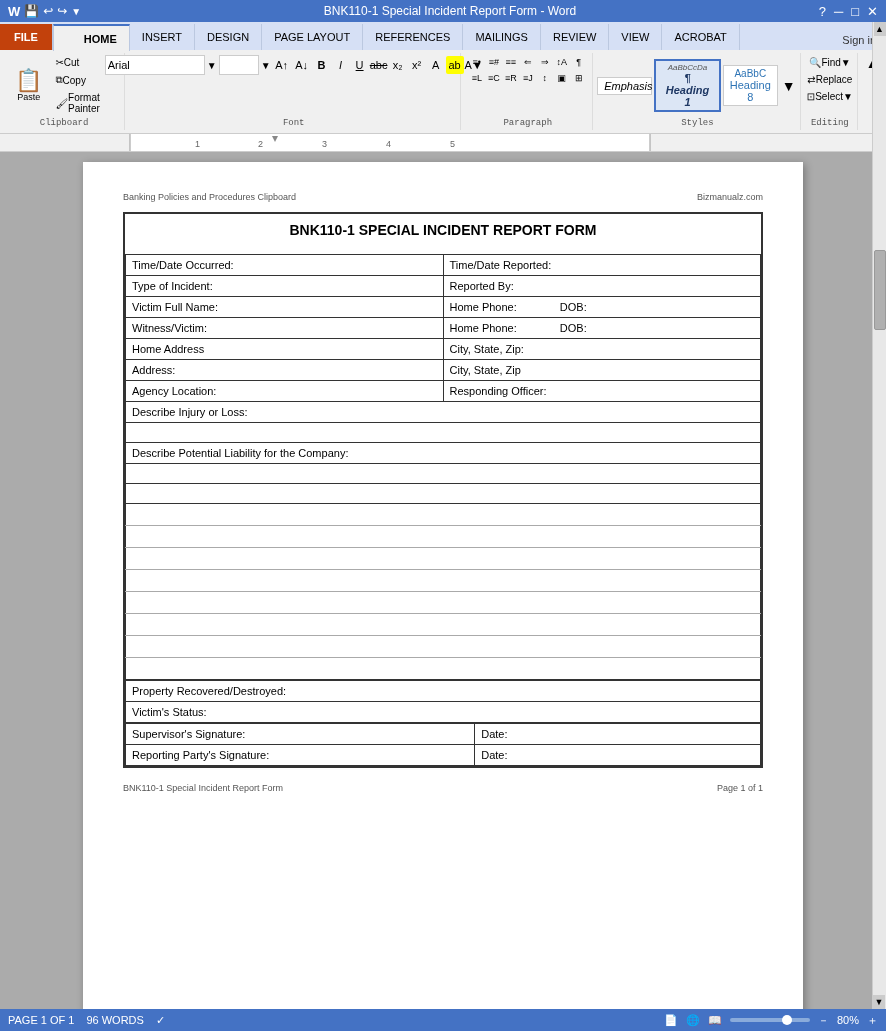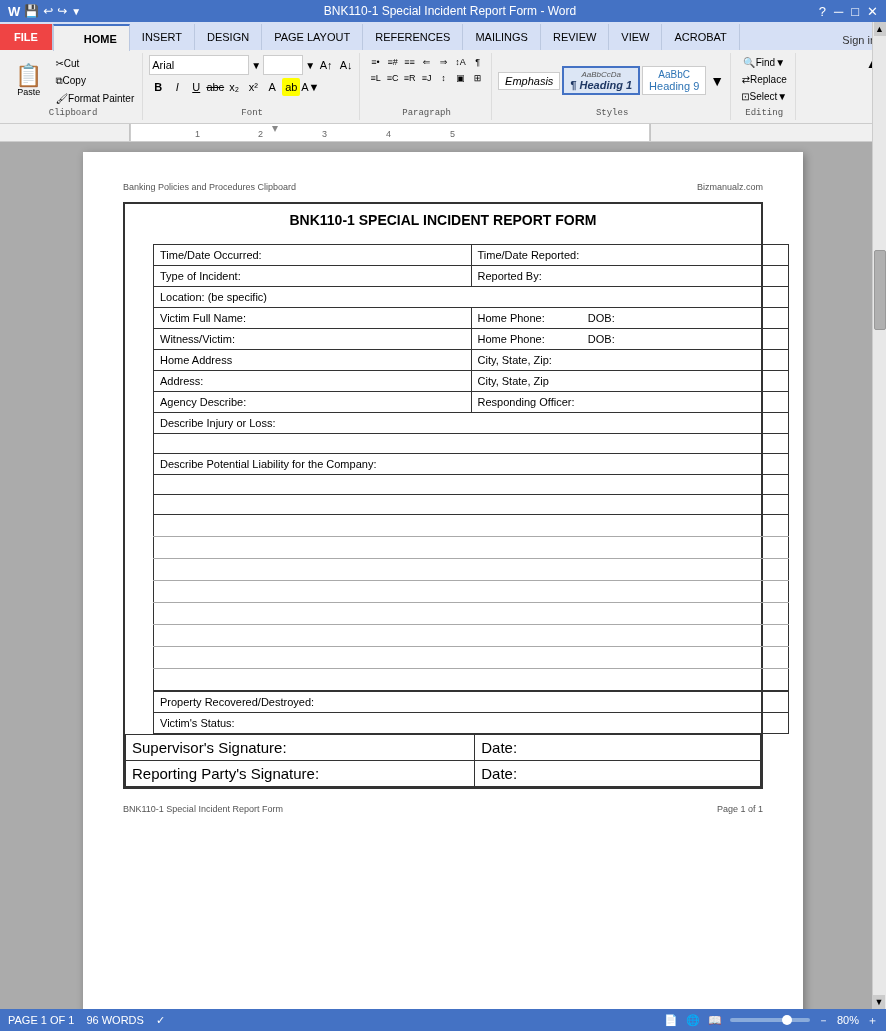--- a/index.html
+++ b/index.html
@@ -36,21 +36,21 @@
       background: #f0f0f0;
       font-weight: bold;
       border-top: 2px solid #4472c4;
       border-left: 1px solid #bbc8e0;
       border-right: 1px solid #bbc8e0;
       margin-bottom: -1px;
       height: 27px;
       padding-left: 30px;
     }
     .ribbon-tab.file-tab {
-      background: #ef4444;
+      background: #c2410c;
       color: white;
       font-weight: bold;
       padding: 4px 14px;
     }
 
     #ribbon-content {
       background: #f0f0f0;
       padding: 3px 4px;
       display: flex;
       align-items: stretch;
@@ -175,38 +175,37 @@
       font-size: 14px;
       font-weight: bold;
       margin-bottom: 8px;
       padding: 8px 0;
     }
 
     .form-table {
       width: 100%;
       border-collapse: collapse;
       font-size: 11px;
-      margin-left: 28px;
     }
     .form-table td {
       border: 1px solid #333;
       padding: 4px 6px;
       vertical-align: top;
       min-height: 18px;
     }
     .form-table tr.narrative-header td {
       padding: 6px;
       font-size: 10px;
       line-height: 1.4;
     }
 
     .sig-table {
       width: 100%;
       border-collapse: collapse;
-      font-size: 15px;
+      font-size: 11px;
     }
     .sig-table td {
       border: 1px solid #333;
       padding: 4px 6px;
     }
 
     .page-footer {
       display: flex;
       justify-content: space-between;
       font-size: 9px;
@@ -313,21 +312,21 @@
       <div style="display:flex;flex-direction:column;gap:2px;">
         <div class="ribbon-btn-small"><span>✂</span> Cut</div>
         <div class="ribbon-btn-small"><span>⧉</span> Copy</div>
         <div class="ribbon-btn-small"><span>🖌</span> Format Painter</div>
       </div>
     </div>
     <div class="ribbon-group-label">Clipboard</div>
   </div>
 
   <div class="ribbon-group" style="min-width:160px;">
-    <div class="ribbon-group-content" style="flex-direction:column;align-items:flex-start;gap:2px;">
+    <div class="ribbon-group-content" style="flex-direction:row;align-items:flex-start;gap:2px;">
       <div style="display:flex;gap:2px;align-items:center;">
         <input type="text" class="font-select" value="Arial" style="">
         <span style="cursor:pointer;font-size:10px;">▼</span>
         <input type="text" class="size-select" value="12" style="">
         <span style="cursor:pointer;font-size:10px;">▼</span>
         <div class="fmt-btn">A↑</div>
         <div class="fmt-btn">A↓</div>
       </div>
       <div class="formatting-row">
         <div class="fmt-btn" style="font-weight:bold;">B</div>
@@ -370,21 +369,21 @@
 
   <div class="ribbon-group" style="min-width:200px;">
     <div class="ribbon-group-content">
       <div class="style-item emphasis" style="font-style:italic;">Emphasis</div>
       <div class="style-item" style="background:#dce6f5;border:2px solid #4472c4;font-size:11px;color:#1f3864;font-style:italic;">
         <div style="font-size:8px;color:#555;">AaBbCcDa</div>
         <div style="font-weight:bold;color:#1f3864;">¶ Heading 1</div>
       </div>
       <div class="style-item" style="font-size:11px;color:#2e74b5;">
         <div style="font-size:10px;">AaBbC</div>
-        <div>Heading 9</div>
+        <div>Heading 8</div>
       </div>
       <div style="cursor:pointer;font-size:14px;padding:2px;">▼</div>
     </div>
     <div class="ribbon-group-label">Styles</div>
   </div>
 
   <div class="ribbon-group">
     <div class="ribbon-group-content" style="flex-direction:column;gap:2px;">
       <div class="ribbon-btn-small">🔍 <span>Find</span> ▼</div>
       <div class="ribbon-btn-small">⇄ <span>Replace</span></div>
@@ -430,23 +429,20 @@
         <tbody>
             <tr>
           <td style="width:50%;">Time/Date Occurred:</td>
           <td>Time/Date Reported:</td>
         </tr>
         <tr>
           <td>Type of Incident:</td>
           <td>Reported By:</td>
         </tr>
         <tr>
-          <td colspan="2">Location:  (be specific)</td>
-        </tr>
-        <tr>
           <td>Victim Full Name:</td>
           <td>
             <span>Home Phone:</span>
             <span style="margin-left:40px;">DOB:</span>
           </td>
         </tr>
         <tr>
           <td>Witness/Victim:</td>
           <td>
             <span>Home Phone:</span>
@@ -455,21 +451,21 @@
         </tr>
         <tr>
           <td>Home Address</td>
           <td>City, State, Zip:</td>
         </tr>
         <tr>
           <td>Address:</td>
           <td>City, State, Zip</td>
         </tr>
         <tr>
-          <td>Agency Describe:</td>
+          <td>Agency Location:</td>
           <td>Responding Officer:</td>
         </tr>
         <tr>
           <td colspan="2">Describe Injury or Loss:</td>
         </tr>
         <tr>
           <td colspan="2" style="height:20px;"></td>
         </tr>
         <tr>
           <td colspan="2">Describe Potential Liability for the Company:</td>

